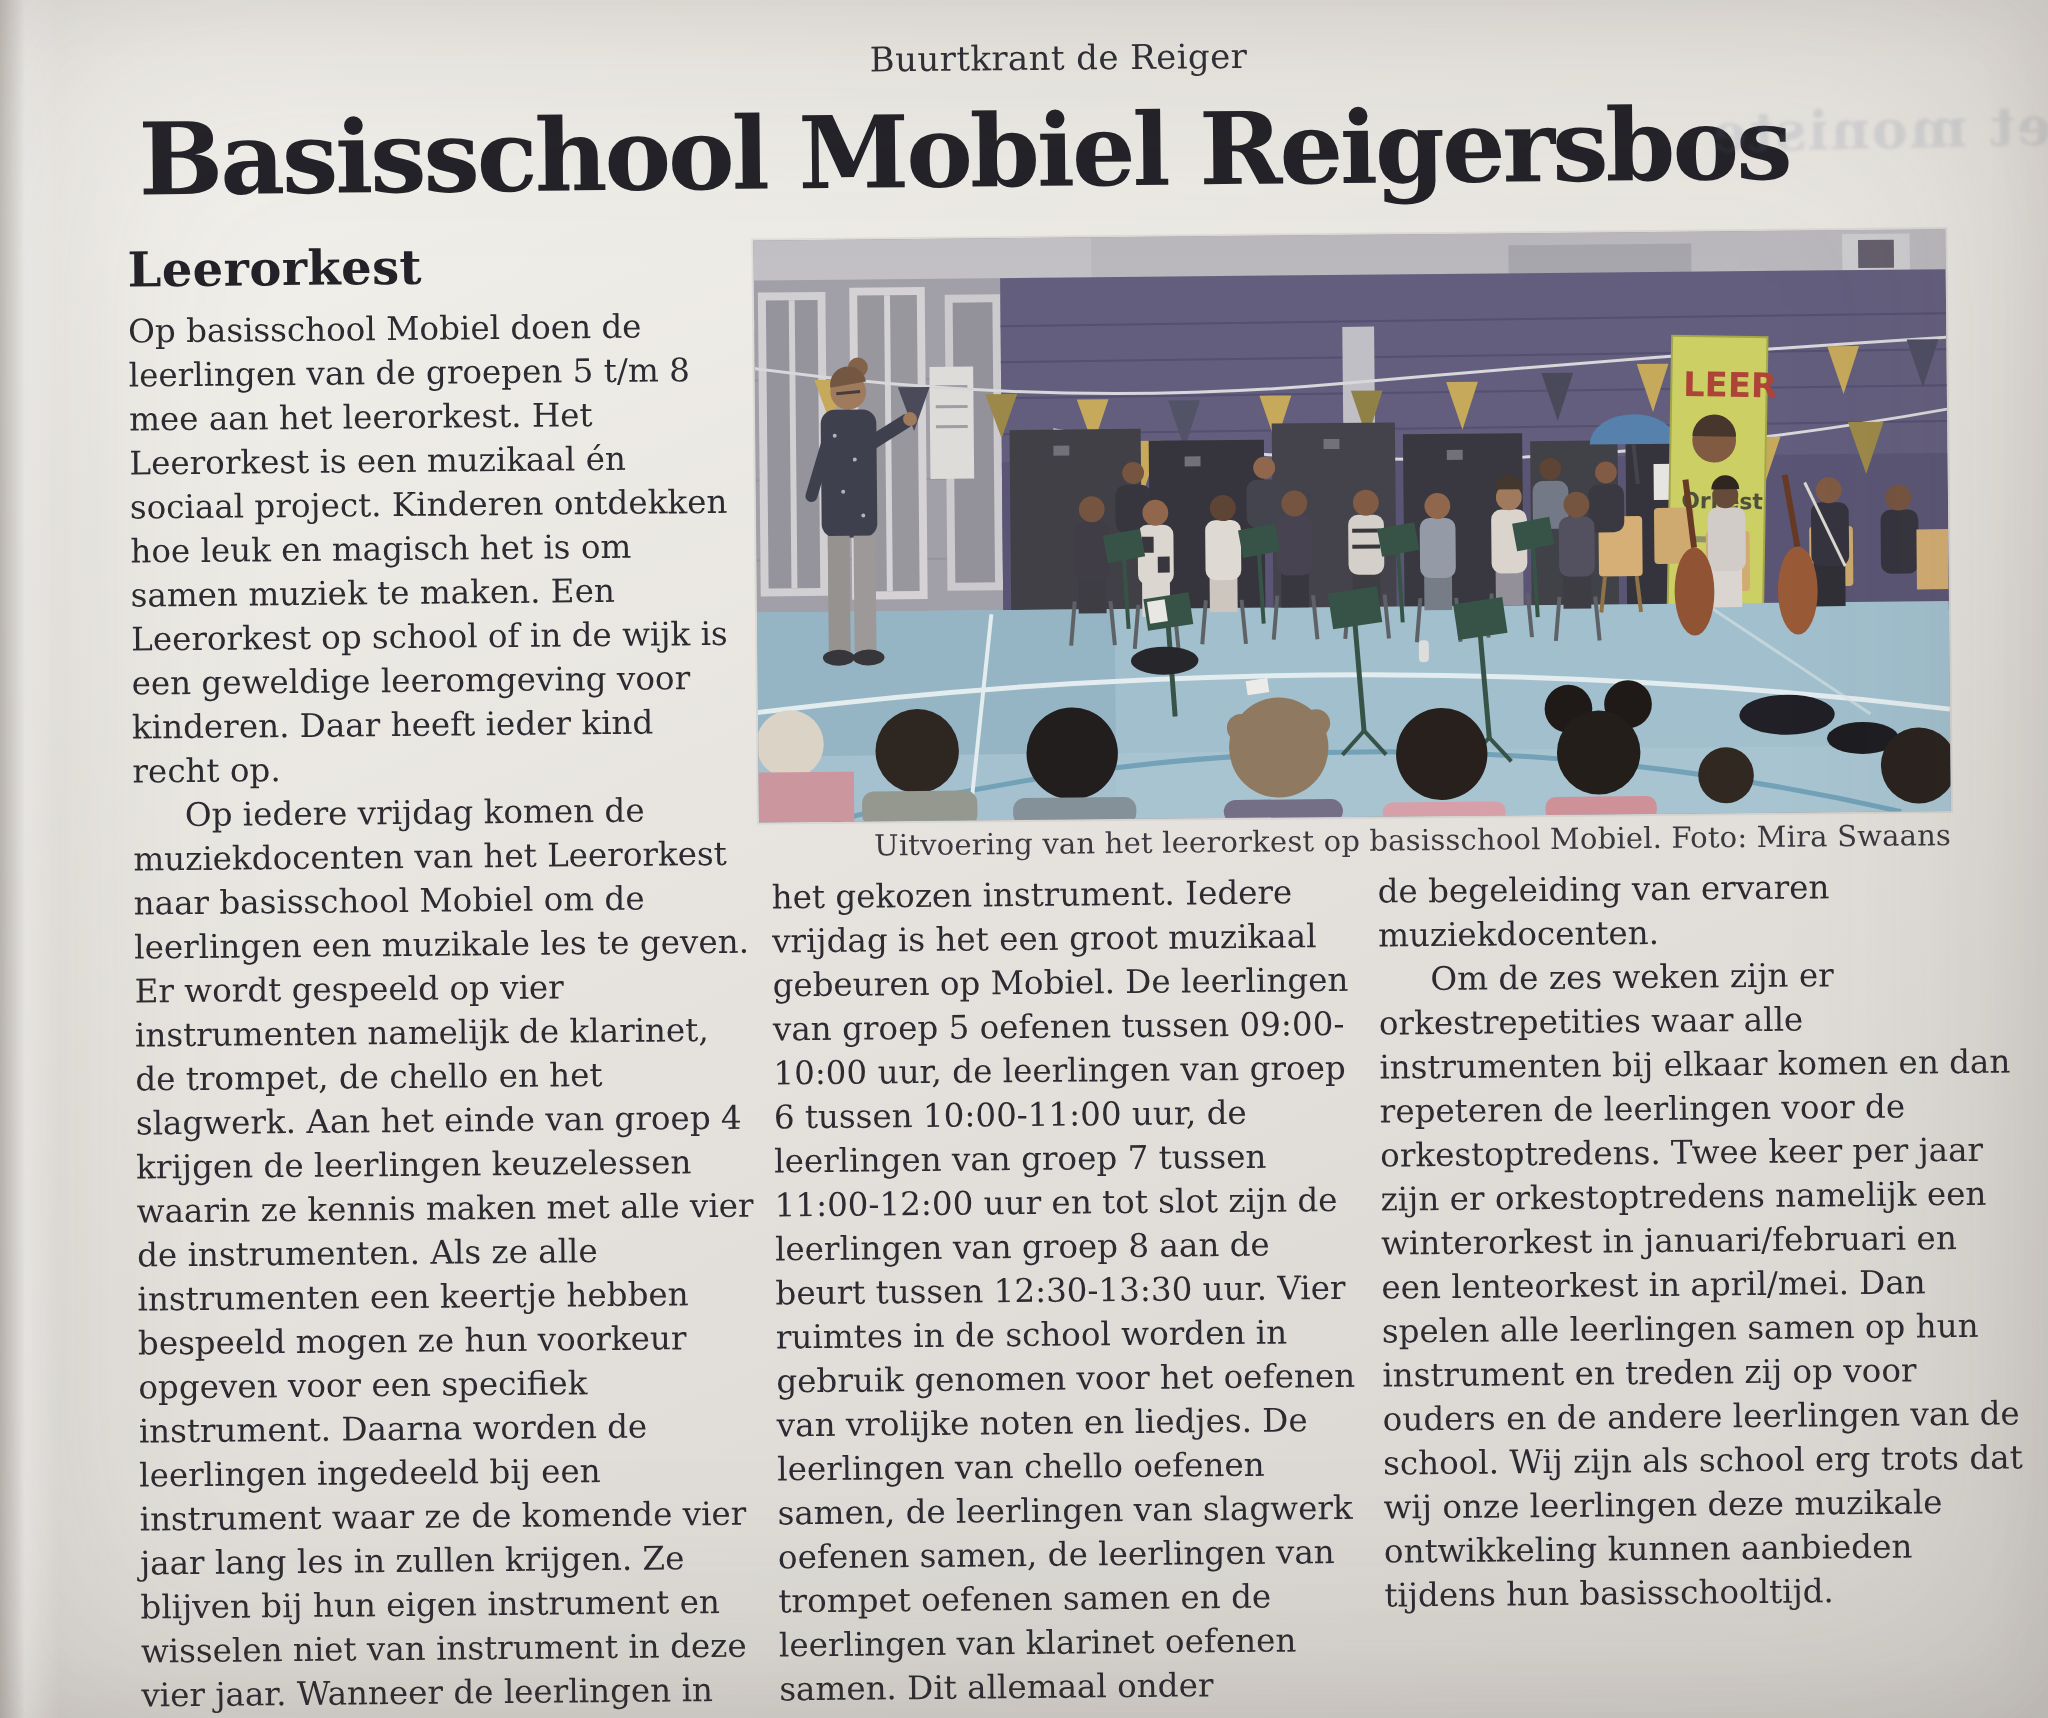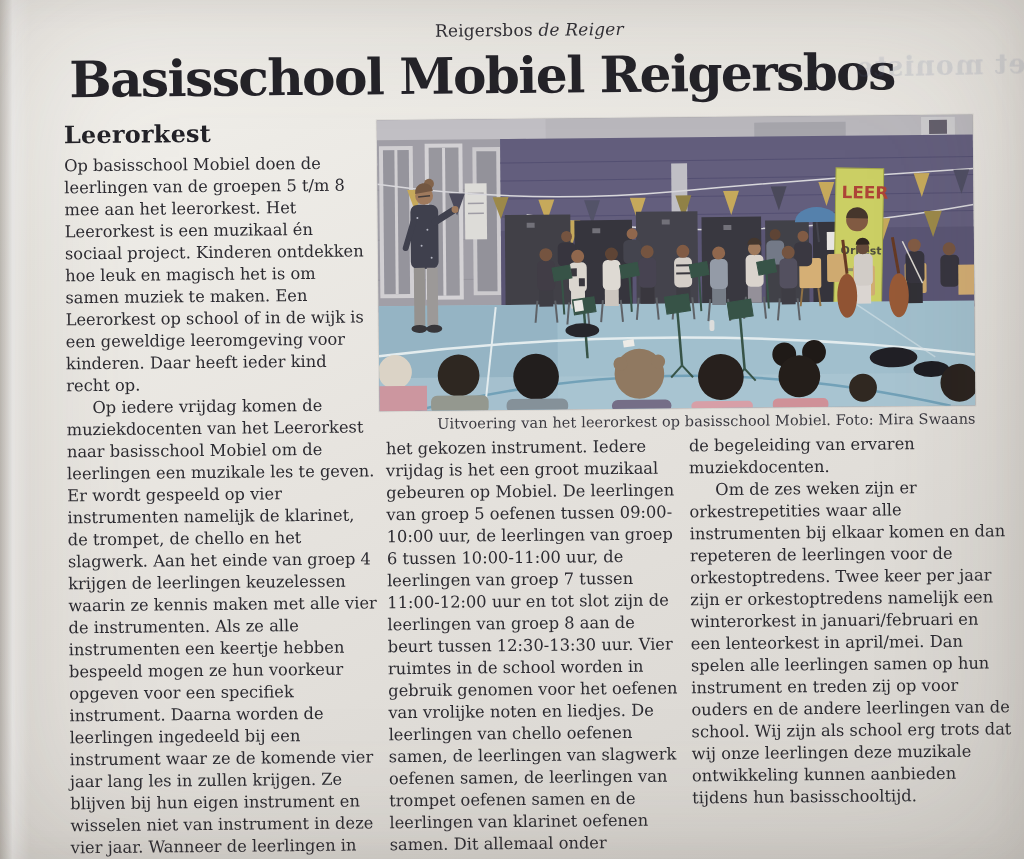--- a/index.html
+++ b/index.html
@@ -23,21 +23,21 @@
     box-shadow:inset 0 0 150px rgba(80,74,66,.22), inset 0 0 36px rgba(80,74,66,.07);
   }
   .content {
     position:absolute; inset:0; color:#2c2b31;
     transform:rotate(-0.55deg); transform-origin:50% 42%;
   }
   .kicker {
     position:absolute; left:438px; top:20px;
     font-size:17px; letter-spacing:.2px; color:#2f2e35;
   }
-  .kicker .it { font-style:italic; }
+  .kicker .it { }
   .title {
     position:absolute; left:72px; top:46px; width:900px;
     font-size:50px; font-weight:bold; letter-spacing:-1.5px; color:#232228;
     white-space:nowrap;
   }
   .col { position:absolute; font-size:16.3px; line-height:22px; color:#2c2b31; }
   .col p.indent { text-indent:26px; }
   .section-heading {
     font-size:24px; font-weight:bold; color:#232228;
     margin-bottom:9px; letter-spacing:.2px;
@@ -65,21 +65,21 @@
 </style>
 </head>
 <body>
 
 <div class="page">
   <div class="bleed">Het moniste</div>
 
   <div class="content">
 
     <div class="kicker">
-      <span>Reigersbos</span>
+      <span>Buurtkrant</span>
       <span class="it">de Reiger</span>
     </div>
 
     <h1 class="title">Basisschool Mobiel Reigersbos</h1>
 
     <div class="col col-left">
       <h2 class="section-heading">Leerorkest</h2>
       <p>Op basisschool Mobiel doen de leerlingen van de groepen 5 t/m 8 mee aan het leerorkest. Het Leerorkest is een muzikaal én sociaal project. Kinderen ontdekken hoe leuk en magisch het is om samen muziek te maken. Een Leerorkest op school of in de wijk is een geweldige leeromgeving voor kinderen. Daar heeft ieder kind recht op.</p>
       <p class="indent">Op iedere vrijdag komen de muziekdocenten van het Leerorkest naar basisschool Mobiel om de leerlingen een muzikale les te geven. Er wordt gespeeld op vier instrumenten namelijk de klarinet, de trompet, de chello en het slagwerk. Aan het einde van groep 4 krijgen de leerlingen keuzelessen waarin ze kennis maken met alle vier de instrumenten. Als ze alle instrumenten een keertje hebben bespeeld mogen ze hun voorkeur opgeven voor een specifiek instrument. Daarna worden de leerlingen ingedeeld bij een instrument waar ze de komende vier jaar lang les in zullen krijgen. Ze blijven bij hun eigen instrument en wisselen niet van instrument in deze vier jaar. Wanneer de leerlingen in groep 5 zitten starten ze met oefenen op</p>
     </div>

